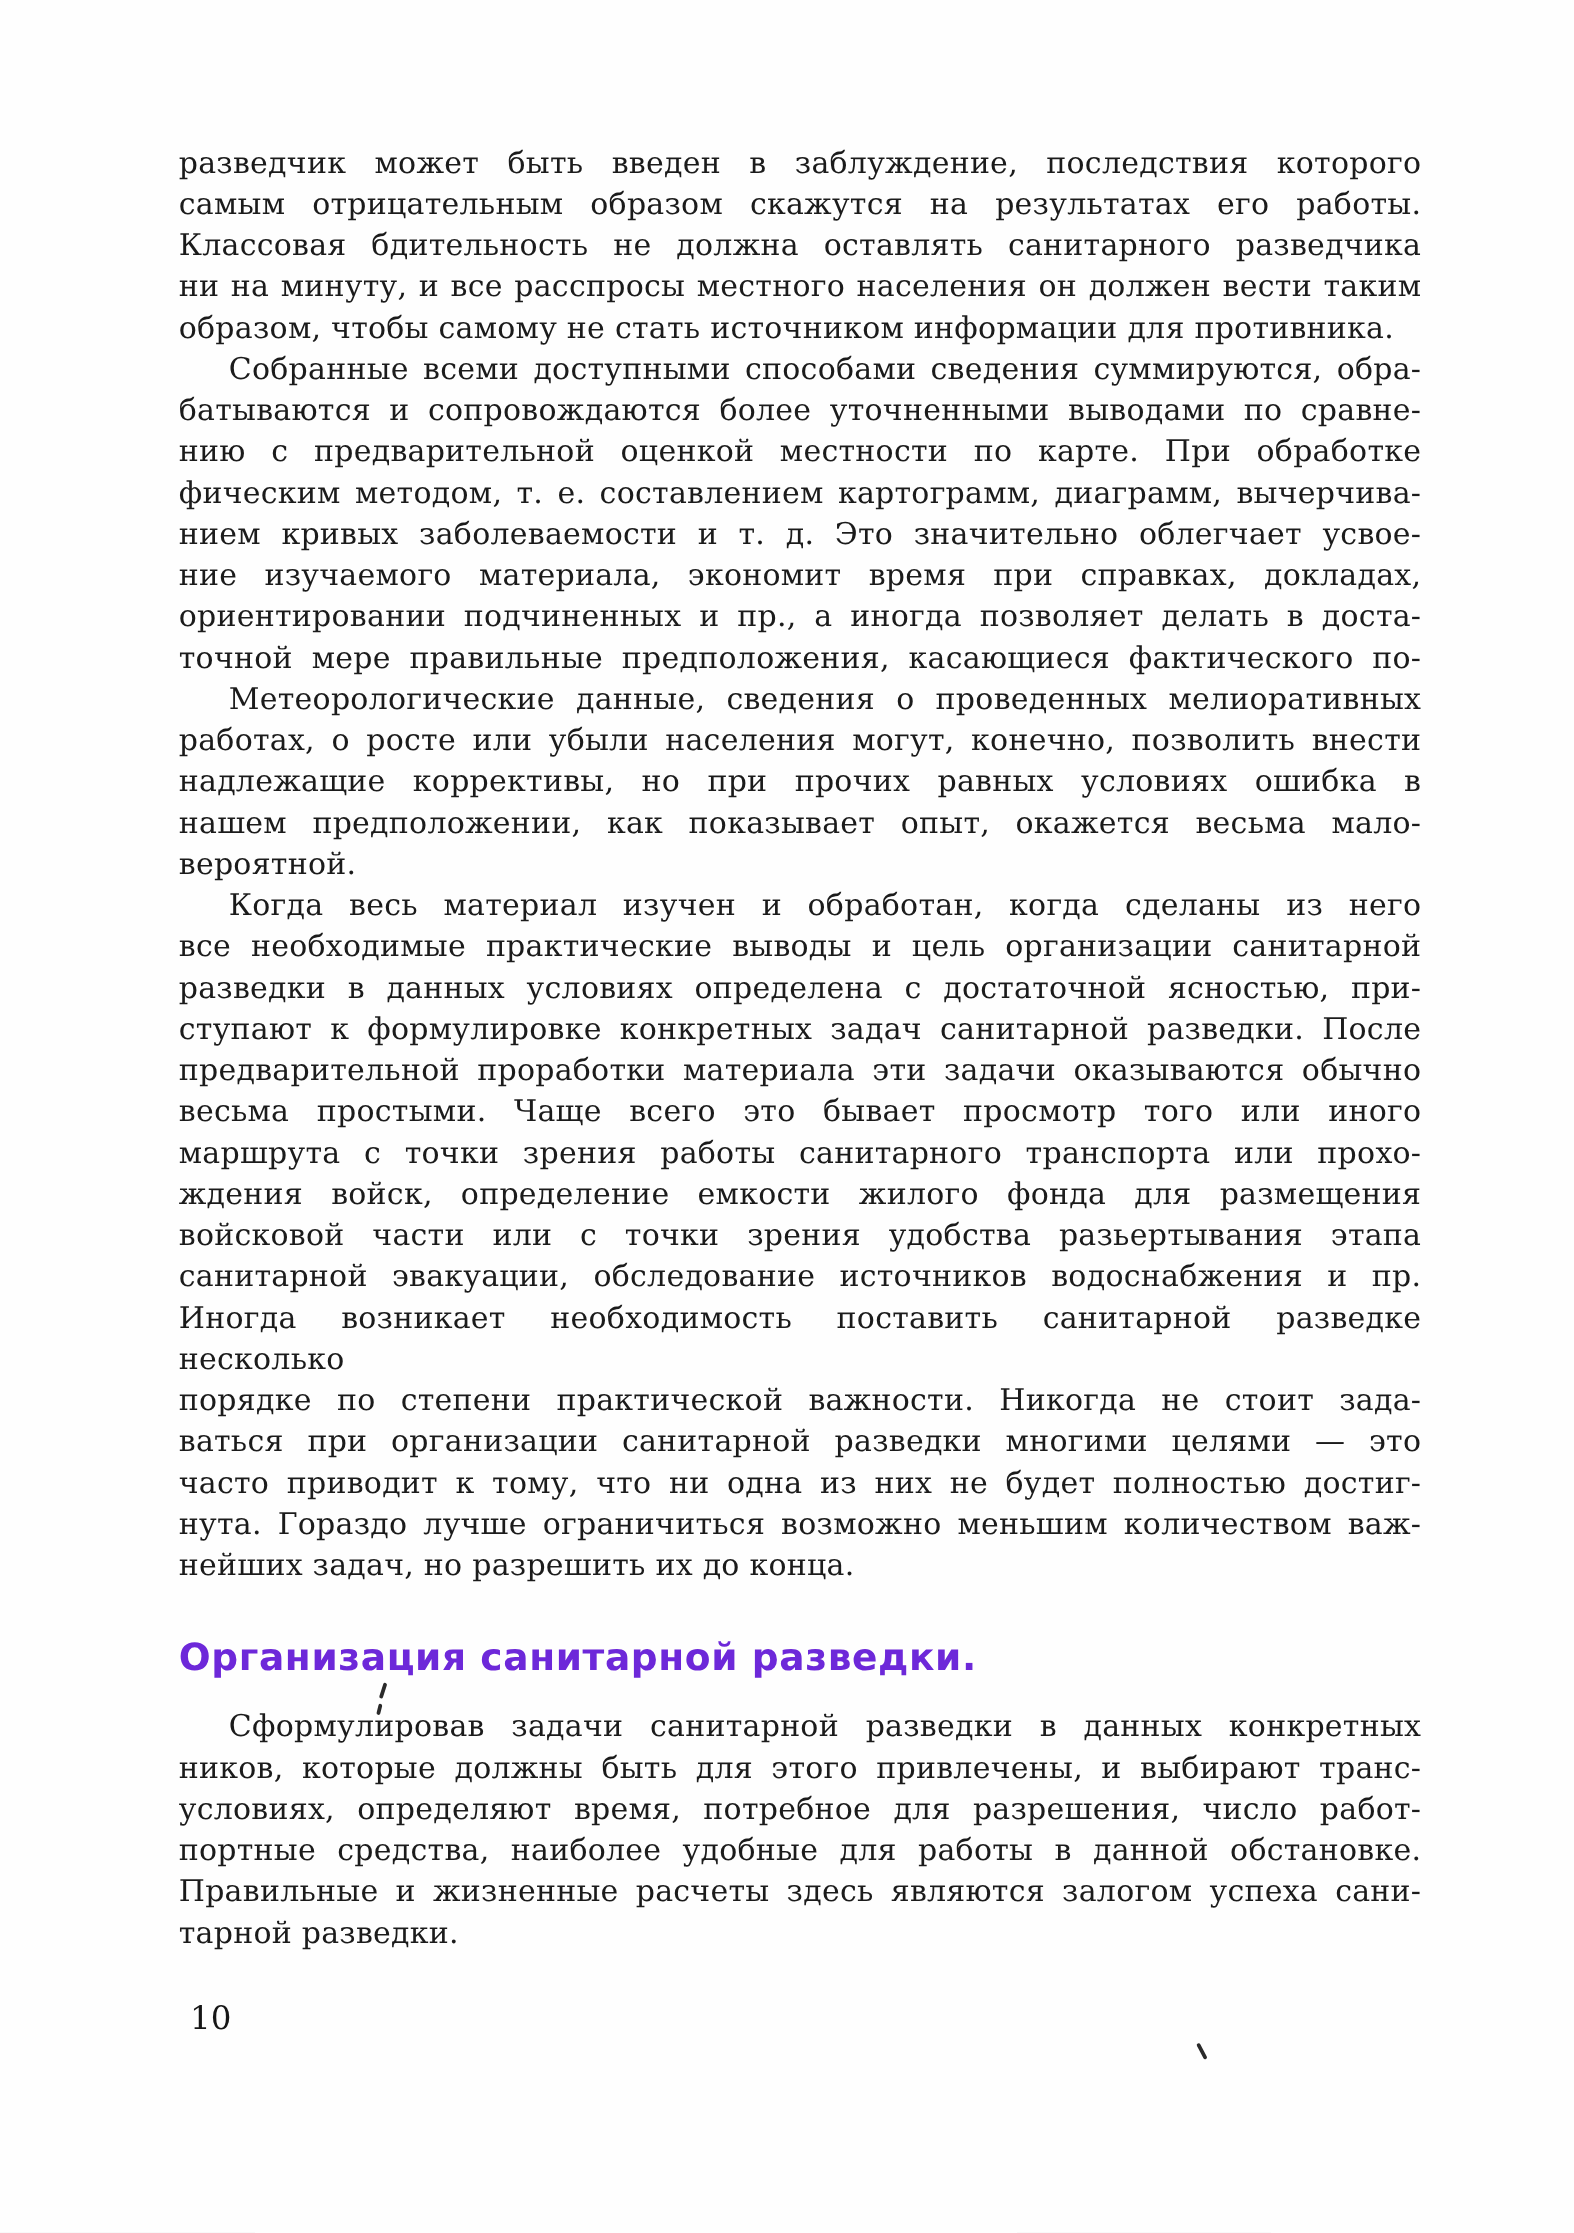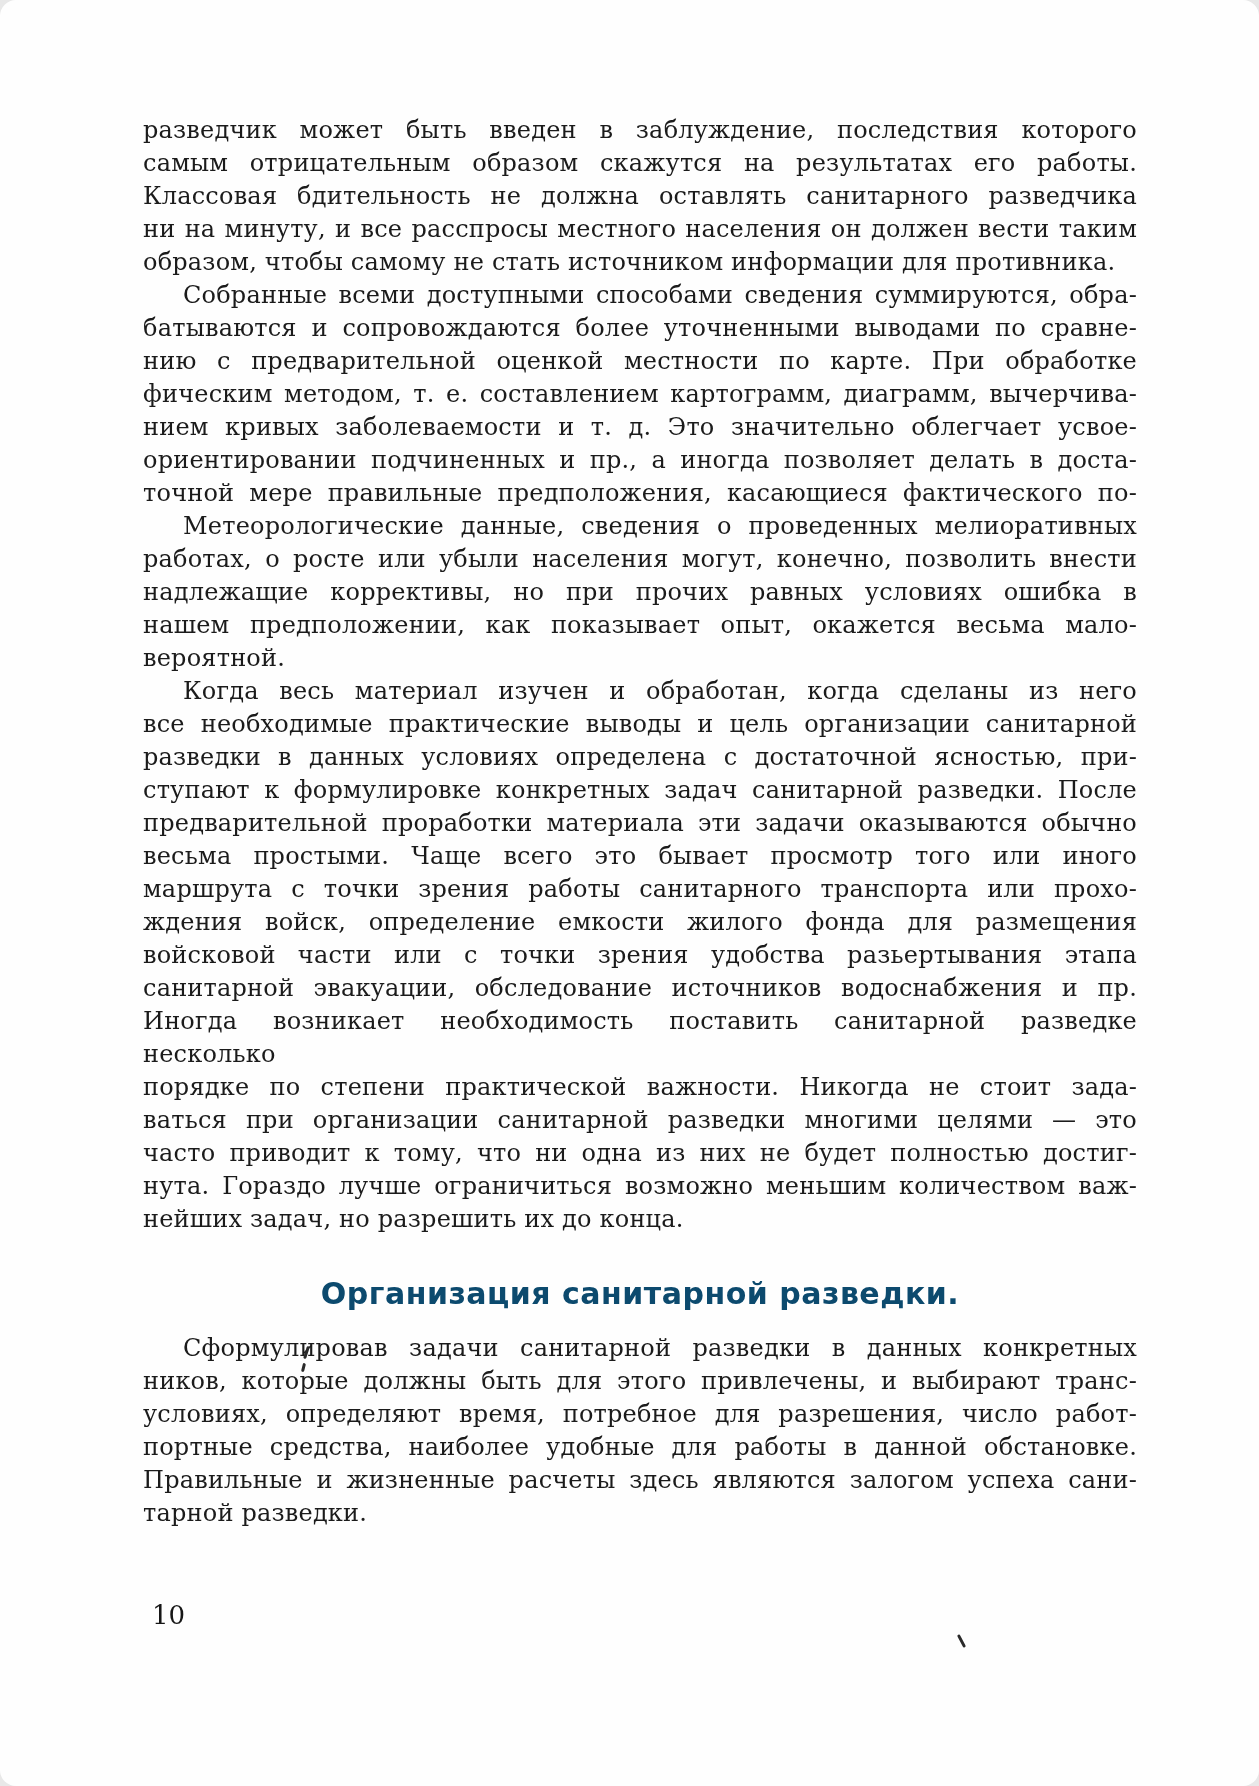--- a/index.html
+++ b/index.html
@@ -6,21 +6,20 @@
   body { background: #e8e8e8; }
   .page {
     position: relative;
     width: 1259px;
     height: 1786px;
     margin: 0 auto;
     background: #fefefe;
     overflow: hidden;
     font-family: "DejaVu Serif", serif;
     color: #1b1b1b;
-    border-radius: 16px;
   }
   .textcol {
     position: absolute;
     left: 143px;
     top: 114px;
     width: 994px;
   }
   .para { margin: 0; padding: 0; }
   .line {
     font-size: 24px;
@@ -31,23 +30,22 @@
     letter-spacing: 0.2px;
   }
   .line.last { text-align-last: left; }
   .line.indent { text-indent: 40px; }
   .heading {
     margin: 40px 0 20px 0;
     font-family: "DejaVu Sans", sans-serif;
     font-weight: bold;
     font-size: 30px;
     line-height: 36px;
-    text-align: center;
     letter-spacing: 0.5px;
-    color: #0c4a6e;
+    color: #6d28d9;
   }
   .pagenum {
     position: absolute;
     left: 152px;
     top: 1600px;
     font-size: 26px;
     line-height: 30px;
     color: #161616;
   }
   
@@ -89,20 +87,21 @@
           <div class="line">Классовая бдительность не должна оставлять санитарного разведчика</div>
           <div class="line">ни на минуту, и все расспросы местного населения он должен вести таким</div>
           <div class="line last">образом, чтобы самому не стать источником информации для противника.</div>
         </div>
         <div class="para">
           <div class="line indent">Собранные всеми доступными способами сведения суммируются, обра-</div>
           <div class="line">батываются и сопровождаются более уточненными выводами по сравне-</div>
           <div class="line">нию с предварительной оценкой местности по карте. При обработке</div>
           <div class="line">фическим методом, т. е. составлением картограмм, диаграмм, вычерчива-</div>
           <div class="line">нием кривых заболеваемости и т. д. Это значительно облегчает усвое-</div>
+          <div class="line">ние изучаемого материала, экономит время при справках, докладах,</div>
           <div class="line">ориентировании подчиненных и пр., а иногда позволяет делать в доста-</div>
           <div class="line">точной мере правильные предположения, касающиеся фактического по-</div>
         </div>
         <div class="para">
           <div class="line indent">Метеорологические данные, сведения о проведенных мелиоративных</div>
           <div class="line">работах, о росте или убыли населения могут, конечно, позволить внести</div>
           <div class="line">надлежащие коррективы, но при прочих равных условиях ошибка в</div>
           <div class="line">нашем предположении, как показывает опыт, окажется весьма мало-</div>
           <div class="line last">вероятной.</div>
         </div>

